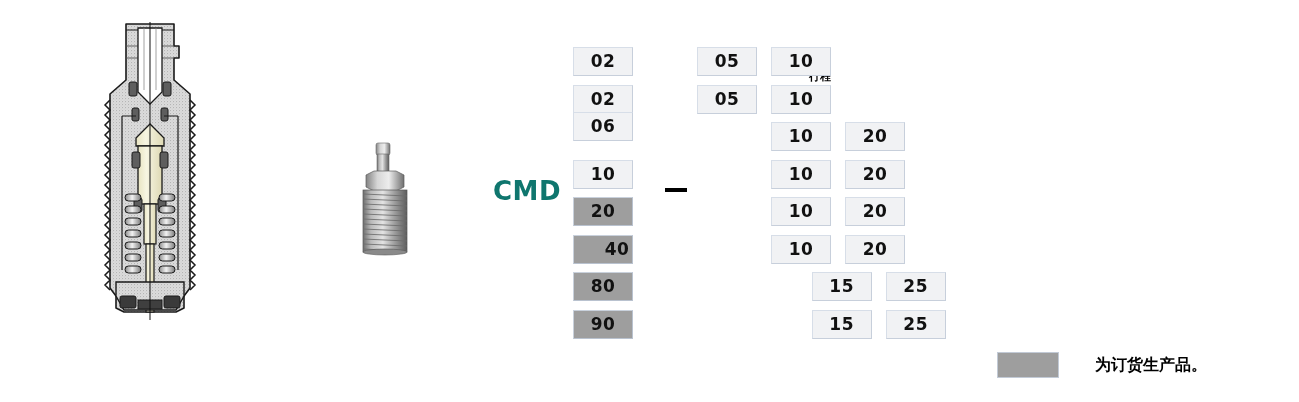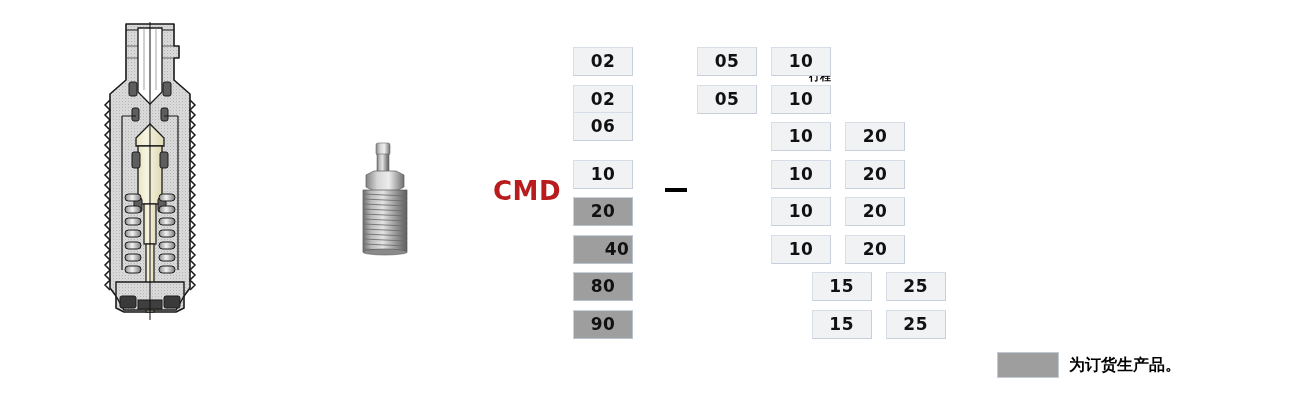--- a/index.html
+++ b/index.html
@@ -15,21 +15,21 @@
 
   
   .drawing{position:absolute;left:80px;top:20px;width:140px;height:300px;}
   .photo{position:absolute;left:340px;top:130px;width:100px;height:130px;}
 
   
   .code-label{
     position:absolute;
     left:493px;top:176px;
     font-size:26px;font-weight:bold;letter-spacing:.5px;
-    color:#b91c1c;
+    color:#0f766e;
     font-family:"DejaVu Sans","Liberation Sans",sans-serif;
   }
   .dash{
     position:absolute;left:665px;top:188px;
     width:22px;height:4px;background:#000;
   }
 
   .col-head{
     position:absolute;
     font-size:11px;font-weight:bold;color:#000;
@@ -56,21 +56,21 @@
     letter-spacing:.5px;
   }
   .cell.hl{
     background:#9e9e9e;
     border-color:#b9c2cf;
     border-top-color:#c9d1dc;
     border-left-color:#c9d1dc;
   }
 
   
-  .legend{position:absolute;left:997px;top:352px;display:flex;align-items:center;}
+  .legend{position:absolute;left:997px;top:352px;display:flex;align-items:center;gap:26px;}
   .legend-swatch{
     width:62px;height:26px;box-sizing:border-box;
     background:#9e9e9e;border:1px solid #c2cad6;
   }
   .legend-text{
     margin-left:10px;
     font-size:16px;font-weight:bold;color:#000;
     font-family:"DejaVu Sans","Liberation Sans",sans-serif;
     white-space:nowrap;
   }

